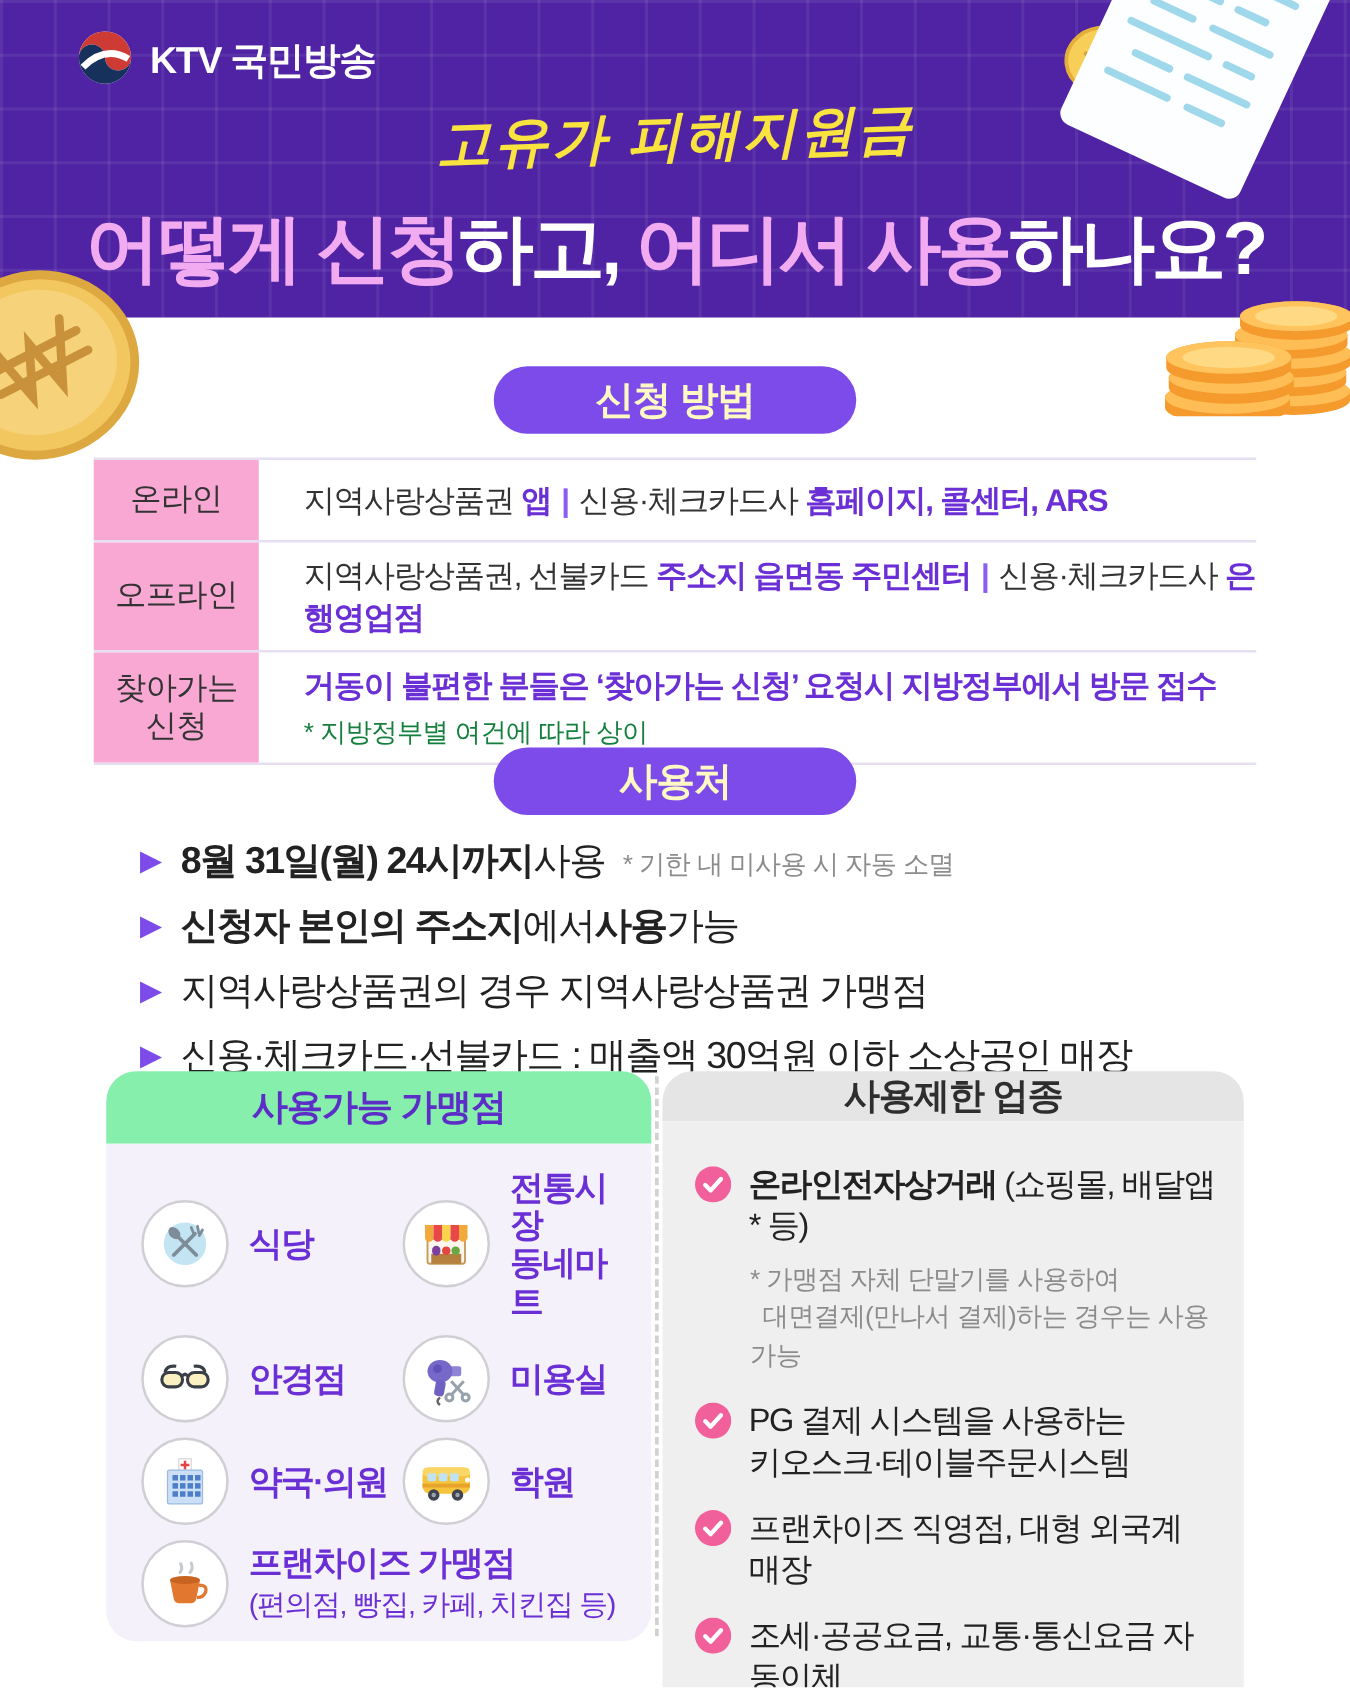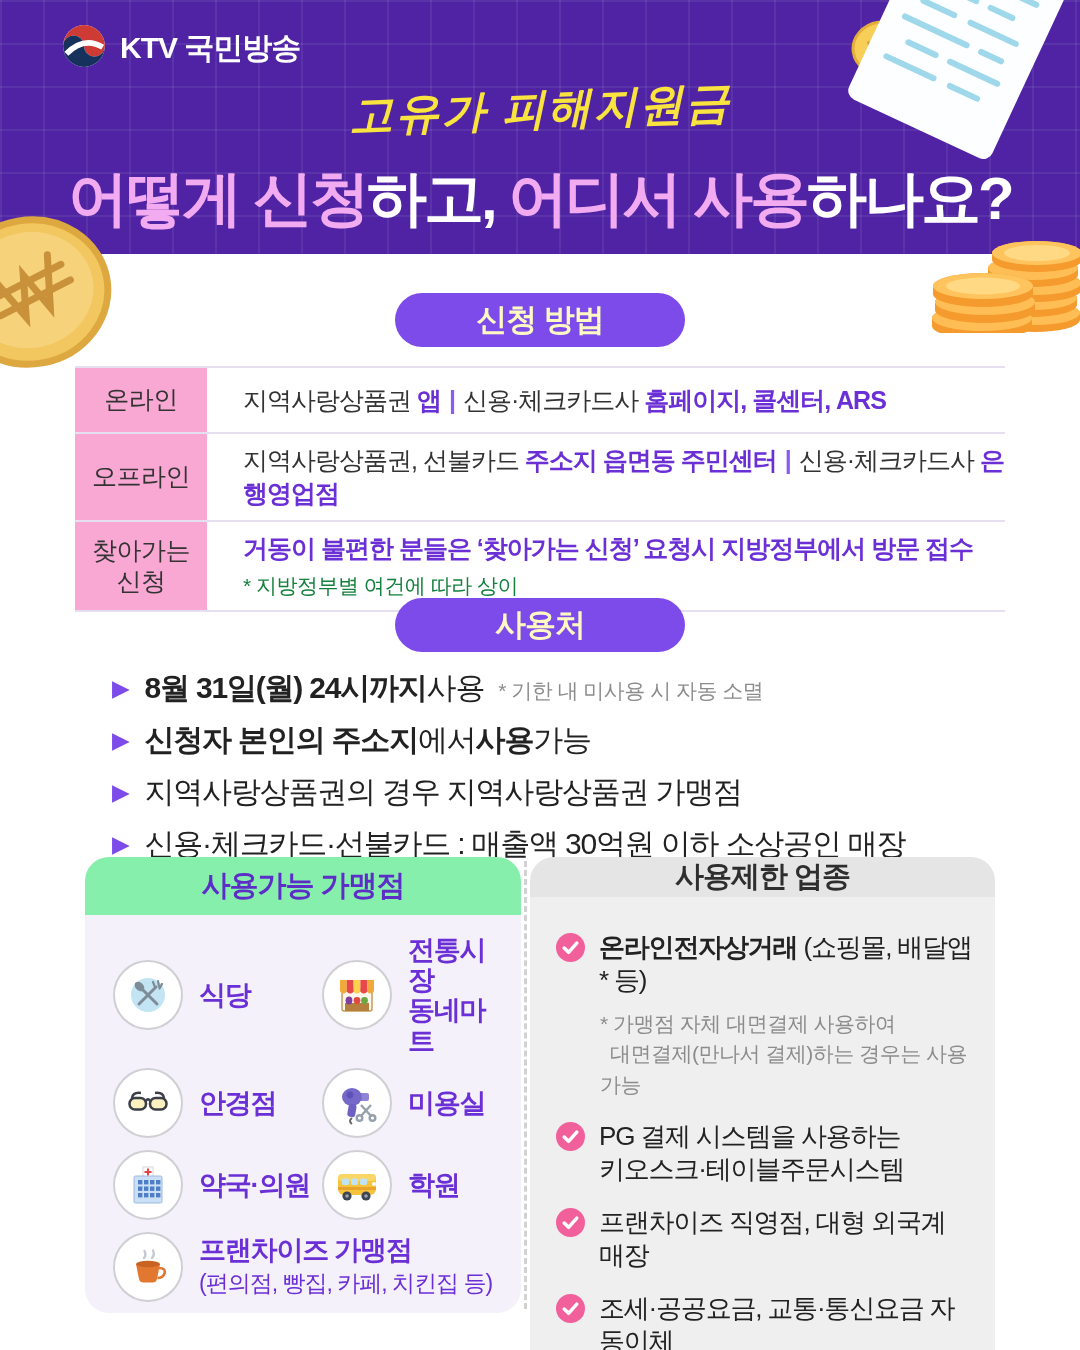--- a/index.html
+++ b/index.html
@@ -419,21 +419,21 @@
         <div class="r-item">
           <span class="check">
             <svg width="29" height="29" viewBox="0 0 30 30">
                 <circle cx="15" cy="15" r="15" fill="#F2609B"></circle>
                 <path d="M8.5,15.5 l4.5,4.5 l8.5,-9.5" stroke="#fff" stroke-width="3.6" fill="none" stroke-linecap="round" stroke-linejoin="round"></path>
               </svg>
           </span>
           <span><span class="b">온라인전자상거래</span><span> (쇼핑몰, 배달앱* 등)</span></span>
         </div>
         <div class="r-note">
-          <span>* 가맹점 자체 대면결제 사용하여</span><br>
+          <span>* 가맹점 자체 단말기를 사용하여</span><br>
           <span style="padding-left:10px;">대면결제(만나서 결제)하는 경우는 사용 가능</span>
         </div>
 
         <div class="r-item">
           <span class="check">
             <svg width="29" height="29" viewBox="0 0 30 30">
                 <circle cx="15" cy="15" r="15" fill="#F2609B"></circle>
                 <path d="M8.5,15.5 l4.5,4.5 l8.5,-9.5" stroke="#fff" stroke-width="3.6" fill="none" stroke-linecap="round" stroke-linejoin="round"></path>
               </svg>
           </span>

